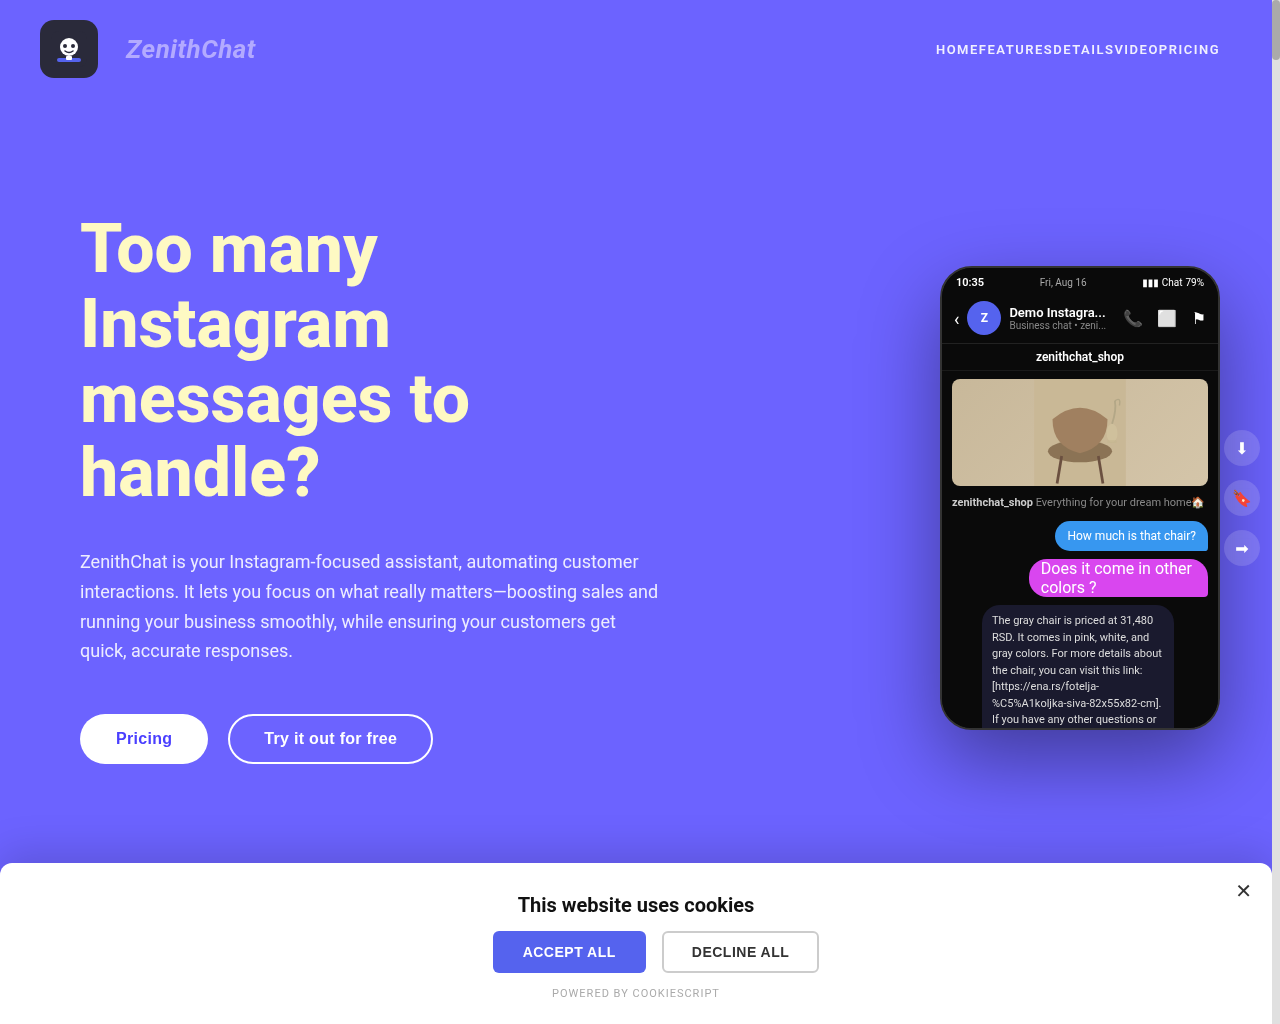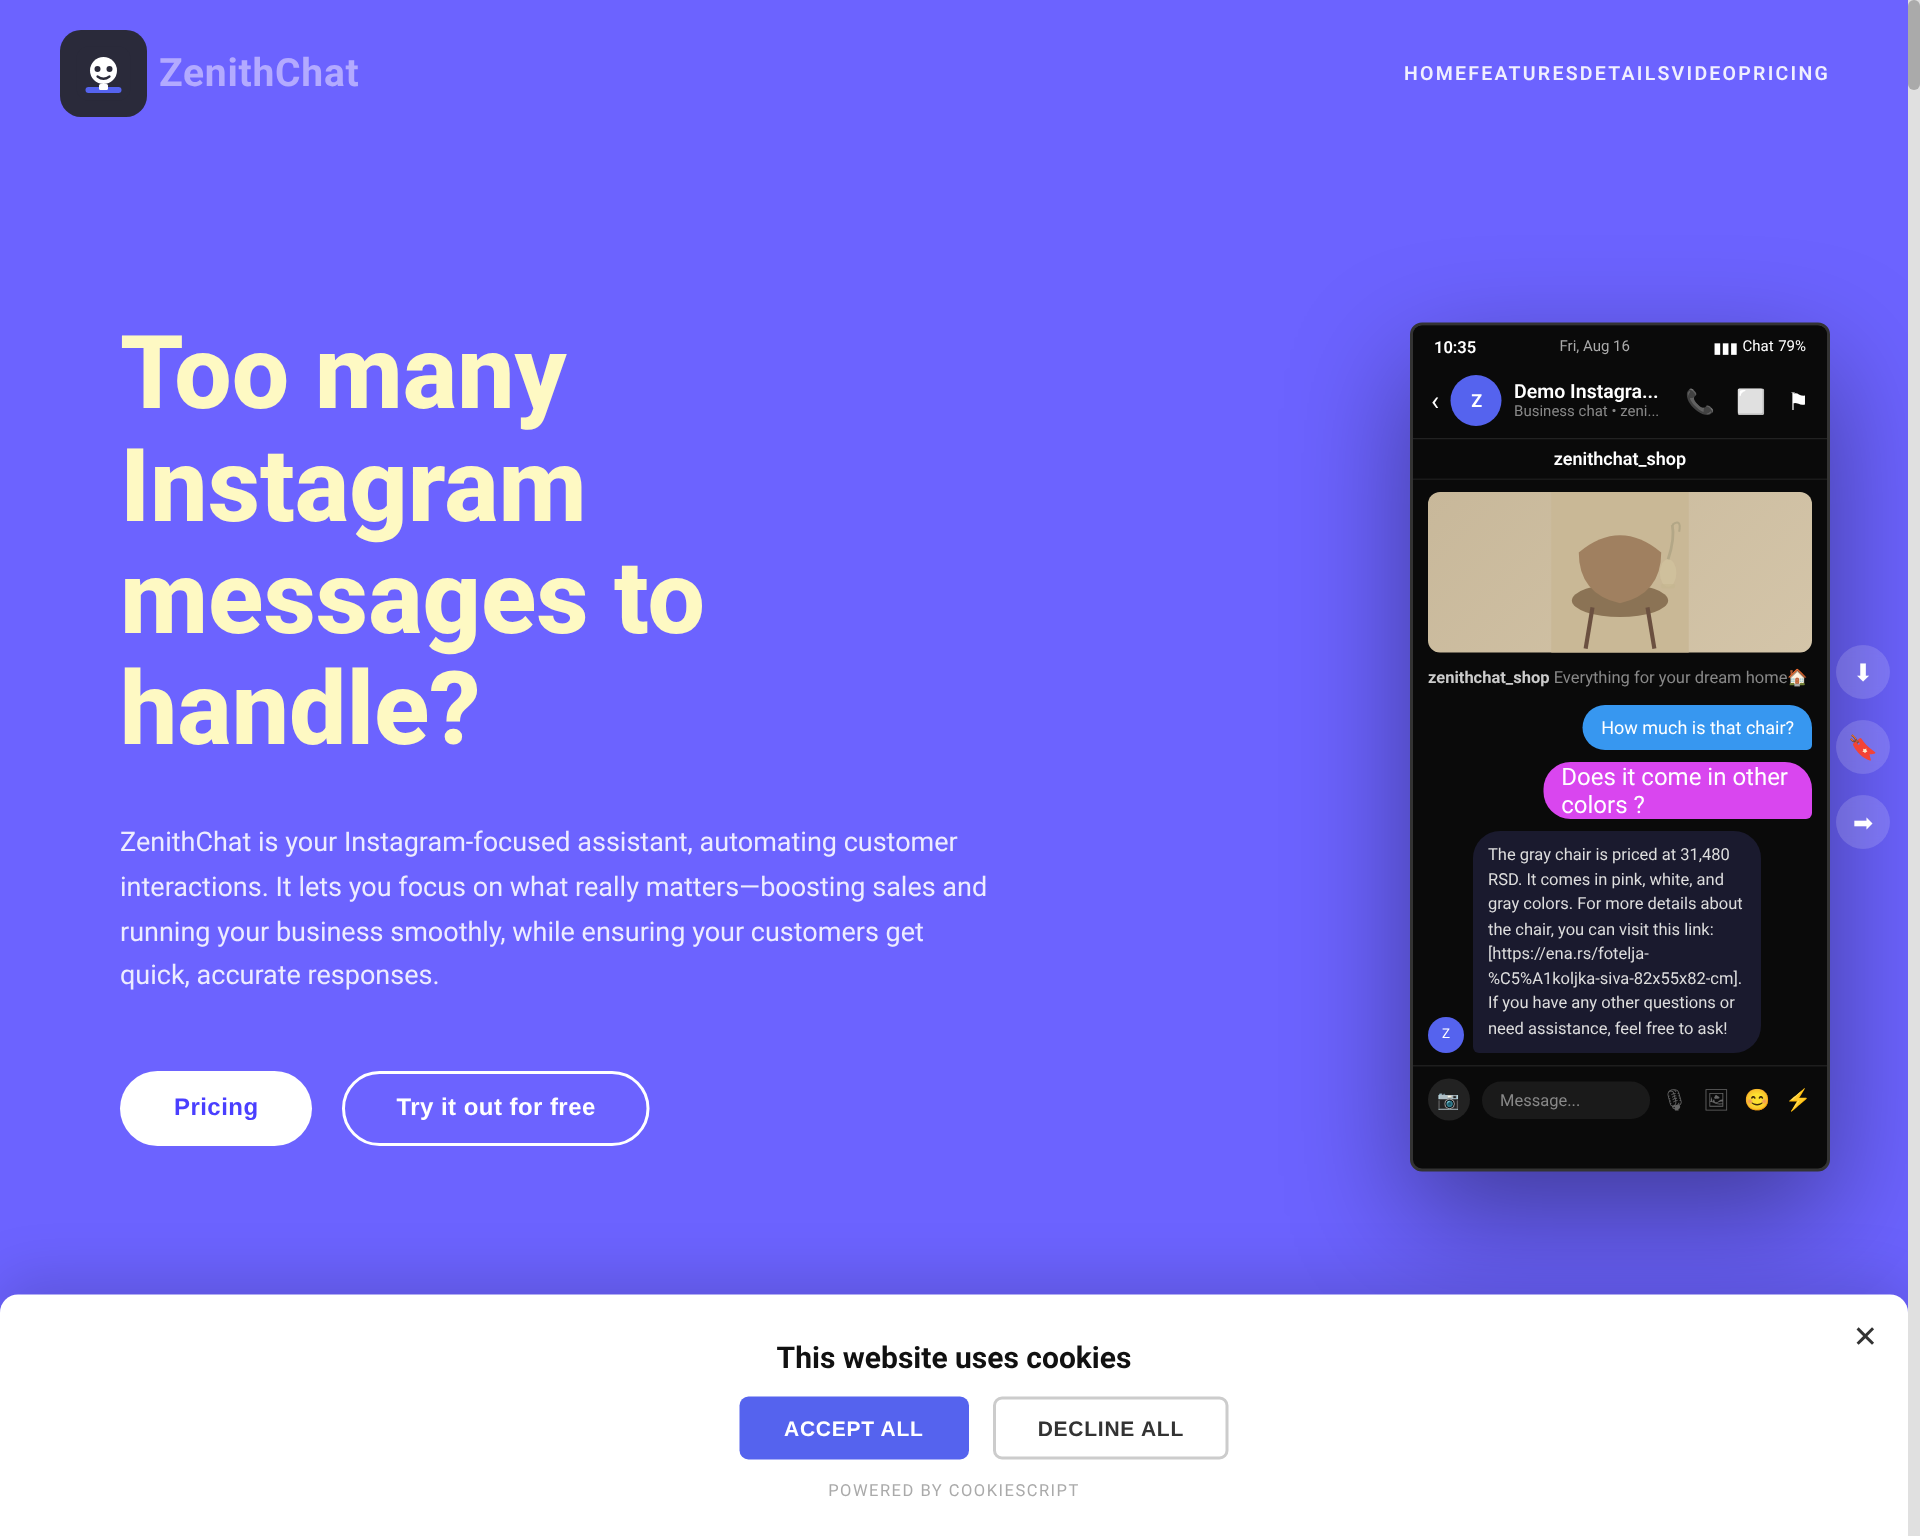--- a/index.html
+++ b/index.html
@@ -14,21 +14,21 @@
     }
 
     
     .navbar {
       display: flex; align-items: center; justify-content: space-between;
       padding: 20px 60px 20px 40px;
       background: #6c63ff;
       position: relative; z-index: 10;
     }
     .logo-area {
-      display: flex; align-items: center; gap: 8px;
+      display: flex; align-items: center; gap: 28px; font-style: italic;
     }
     .logo-icon {
       width: 58px; height: 58px; background: #2a2a3a; border-radius: 14px;
       display: flex; align-items: center; justify-content: center; flex-shrink: 0;
     }
     .logo-icon svg { width: 36px; height: 36px; }
     .logo-text {
       font-size: 26px; font-weight: 700; color: white; letter-spacing: 0.5px;
     }
     .logo-text span { color: #b3aaff; }
@@ -73,23 +73,23 @@
     }
 
     
     .hero-right {
       flex-shrink: 0; margin-left: 40px; margin-top: 20px;
     }
     .phone-container {
       position: relative;
     }
     .phone {
-      width: 280px; height: 566px;
+      width: 280px; height: 464px;
       background: #0a0a0a;
-      border-radius: 8px;
+      border-radius: 32px;
       border: 2px solid #333;
       overflow: hidden;
       box-shadow: 0 30px 80px rgba(0,0,0,0.4);
       position: relative;
     }
 
     
     .phone-status {
       background: #0a0a0a; color: white; font-size: 11px;
       display: flex; justify-content: space-between; align-items: center;

